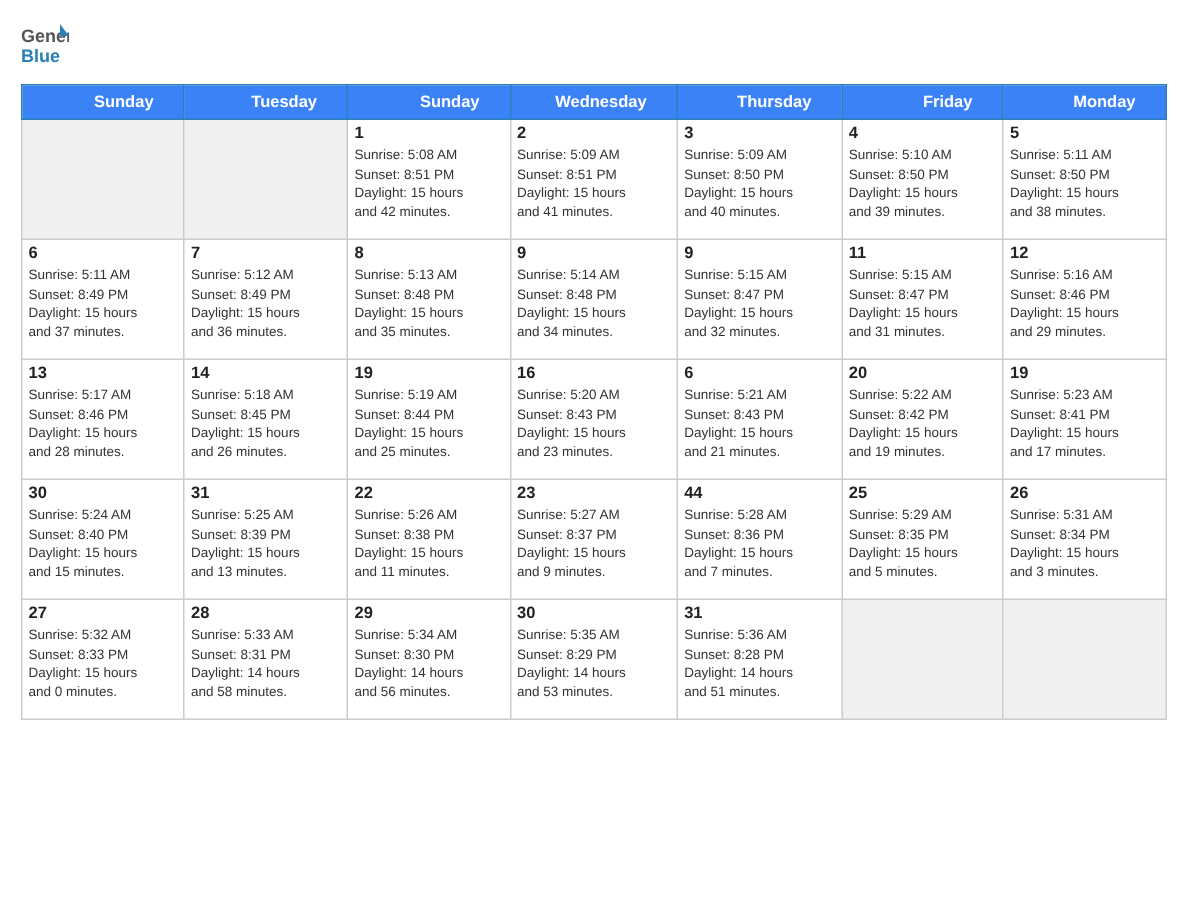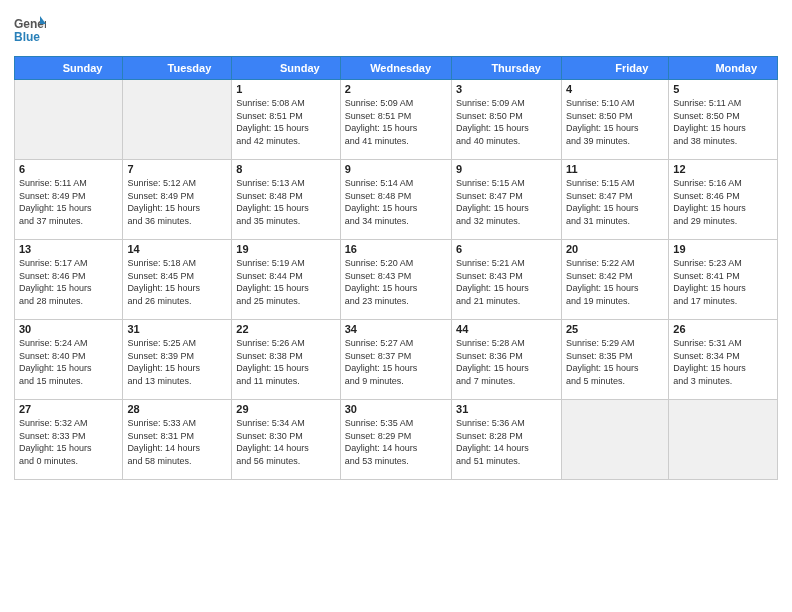--- a/index.html
+++ b/index.html
@@ -201,21 +201,21 @@
           </td>
           <td>
             <span class="day-num">31</span>
             <div class="day-info">Sunrise: 5:25 AM<br>Sunset: 8:39 PM<br>Daylight: 15 hours<br>and 13 minutes.</div>
           </td>
           <td>
             <span class="day-num">22</span>
             <div class="day-info">Sunrise: 5:26 AM<br>Sunset: 8:38 PM<br>Daylight: 15 hours<br>and 11 minutes.</div>
           </td>
           <td>
-            <span class="day-num">34</span>
+            <span class="day-num">23</span>
             <div class="day-info">Sunrise: 5:27 AM<br>Sunset: 8:37 PM<br>Daylight: 15 hours<br>and 9 minutes.</div>
           </td>
           <td>
             <span class="day-num">44</span>
             <div class="day-info">Sunrise: 5:28 AM<br>Sunset: 8:36 PM<br>Daylight: 15 hours<br>and 7 minutes.</div>
           </td>
           <td>
             <span class="day-num">25</span>
             <div class="day-info">Sunrise: 5:29 AM<br>Sunset: 8:35 PM<br>Daylight: 15 hours<br>and 5 minutes.</div>
           </td>

